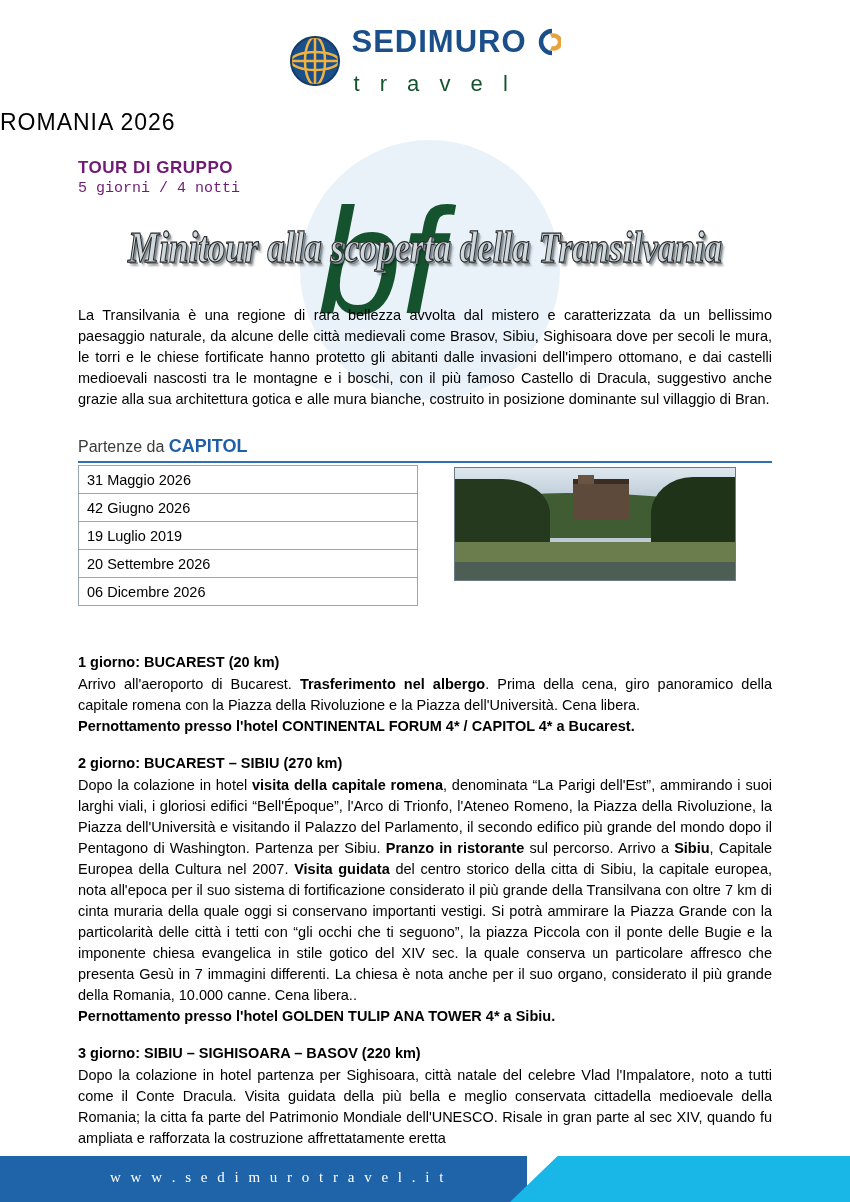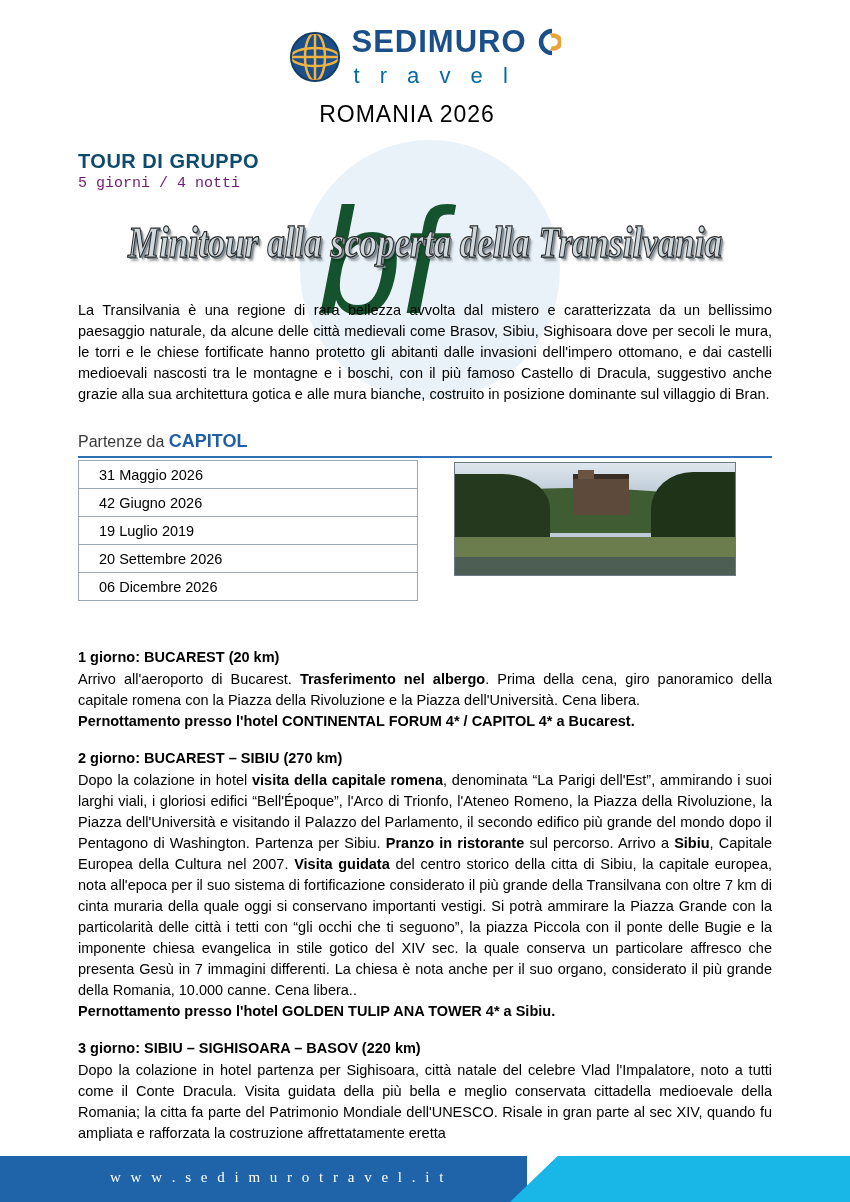--- a/index.html
+++ b/index.html
@@ -74,48 +74,48 @@
     letter-spacing: 1px;
     color: #1b4f8a;
     display: flex;
     align-items: flex-end;
     gap: 4px;
   }
   .logo-bottom {
     font-family: "Liberation Sans", sans-serif;
     font-size: 22px;
     letter-spacing: 7px;
-    color: #0369a1;
-    margin-top: 8px;
+    color: #14532d;
+    margin-top: 16px;
     padding-left: 2px;
   }
   .logo-swirl {
     width: 30px;
     height: 30px;
   }
 
   .country-year {
-    text-align: center;
+    text-align: left;
     padding-right: 36px;
     margin-top: 14px;
     font-family: "Liberation Sans", sans-serif;
     font-size: 23px;
     letter-spacing: 1px;
     color: #000;
   }
 
   
   .tour-block {
     margin-left: 78px;
     margin-top: 22px;
   }
   .tour-type {
-    color: #0c4a6e;
+    color: #701a75;
     font-weight: bold;
-    font-size: 20px;
+    font-size: 17px;
     letter-spacing: 0.5px;
   }
   .tour-days {
     font-size: 15px;
     margin-top: 2px;
     color: #701a75;
     font-family: Liberation Mono, monospace;
   }
 
   
@@ -169,21 +169,21 @@
   }
   .dep-table {
     width: 340px;
     border-collapse: collapse;
     margin-top: 2px;
   }
   .dep-table td {
     border-bottom: 1px solid #9aa7b2;
     border-left: 1px solid #9aa7b2;
     border-right: 1px solid #9aa7b2;
-    padding: 4px 20px;
+    padding: 4px 8px;
     font-size: 14.5px;
     height: 19px;
   }
   .dep-table tr:first-child td {
     border-top: 1px solid #9aa7b2;
   }
 
   
   .photo {
     width: 280px;

